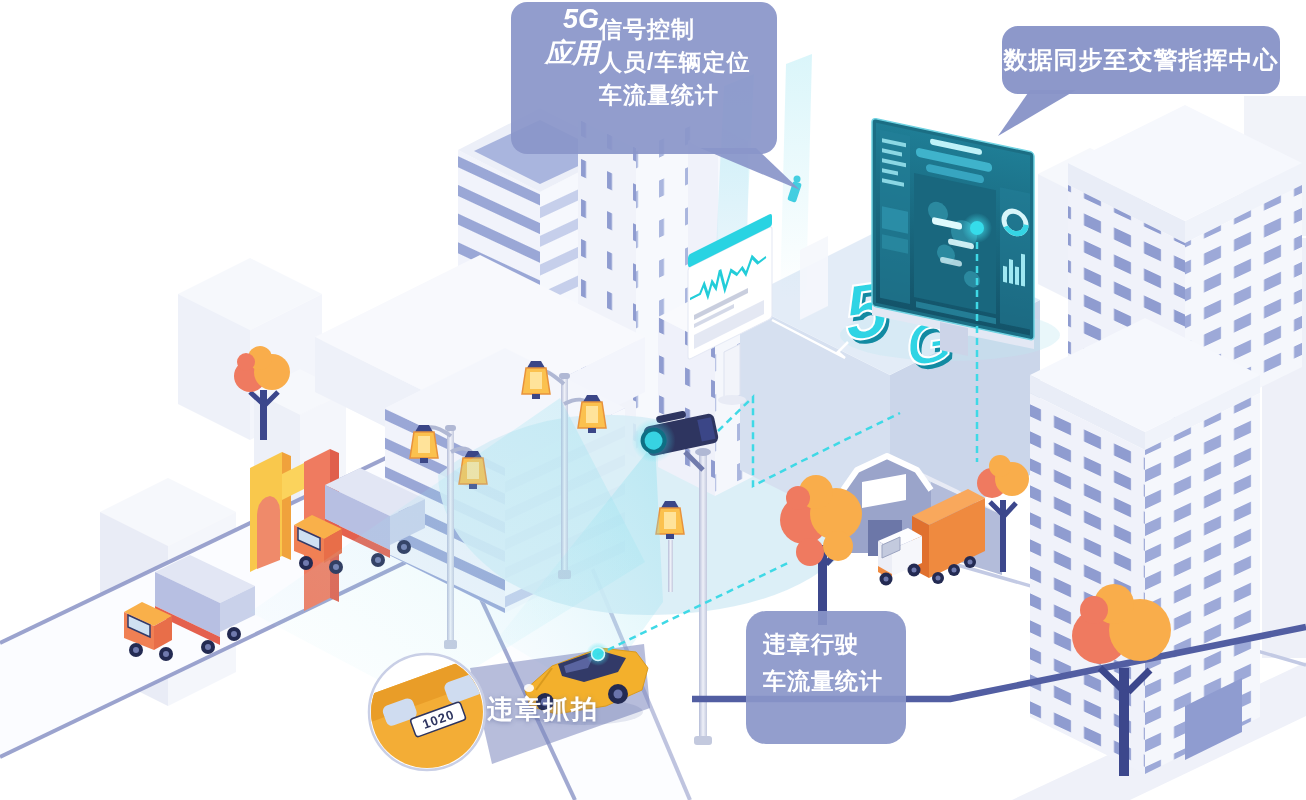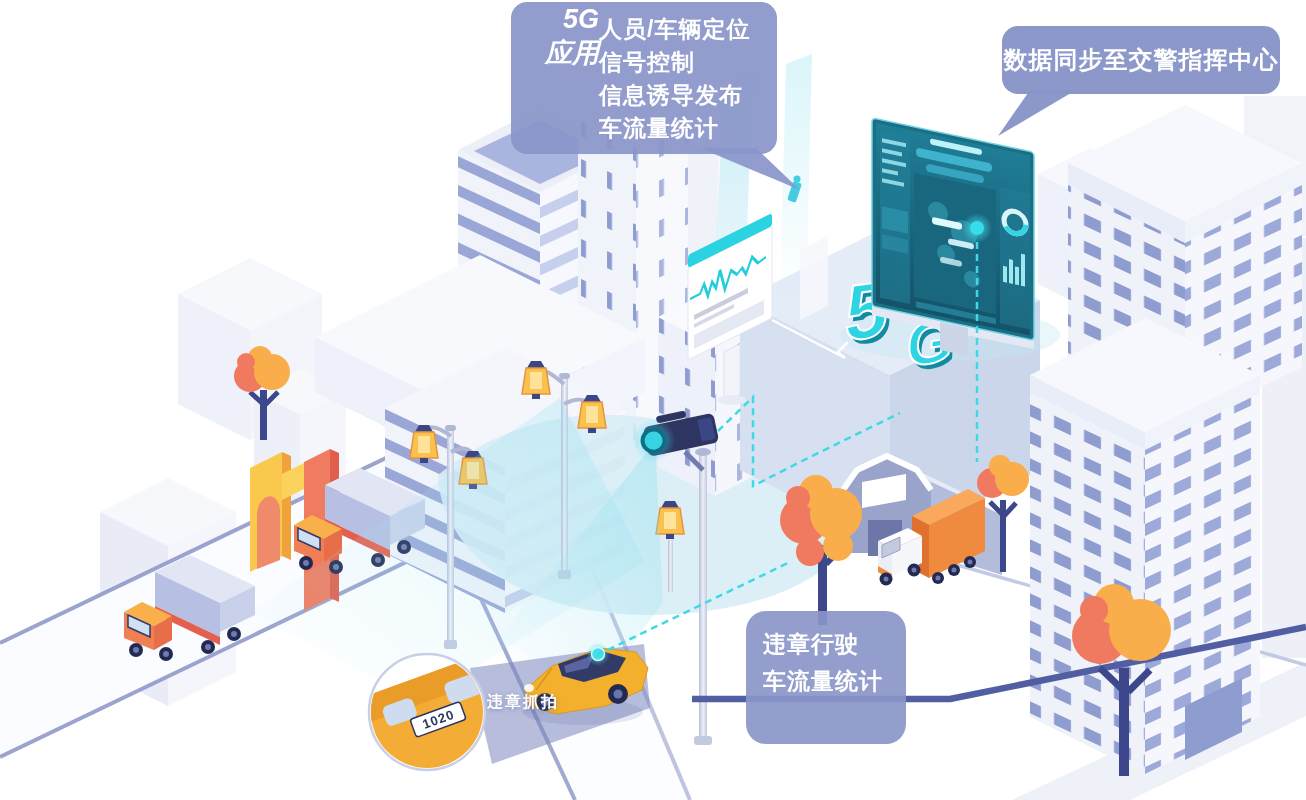--- a/index.html
+++ b/index.html
@@ -9,21 +9,21 @@
   .callout{position:absolute;color:#fff;font-weight:bold;box-sizing:border-box;}
   .callout-app{left:511px;top:2px;width:266px;height:152px;background:rgba(138,150,201,.93);
                border-radius:16px;display:flex;}
   .callout-app .ttl{width:88px;text-align:right;font-size:27px;line-height:34px;font-style:italic;}
   .callout-app .items{padding-top:11px;font-size:23px;line-height:33px;letter-spacing:1px;}
   .callout-sync{left:1002px;top:26px;width:278px;height:68px;background:rgba(136,148,200,.96);
                 border-radius:16px;display:flex;align-items:center;justify-content:center;
                 font-size:24px;letter-spacing:1px;}
   .callout-violation{left:746px;top:611px;width:160px;height:133px;background:rgba(138,150,201,.92);
                 border-radius:20px;padding:15px 0 0 17px;font-size:23px;line-height:37px;letter-spacing:1px;}
-  .capture-label{left:487px;top:692px;font-size:16px;letter-spacing:2px;
+  .capture-label{left:487px;top:692px;font-size:26px;letter-spacing:2px;
                  text-shadow:0 1px 4px rgba(90,100,150,.55);}
 </style>
 </head>
 <body>
 
 <div class="scene">
 <svg width="1306" height="800" viewBox="0 0 1306 800">
 <defs>
   <pattern id="stripeL" width="20" height="26" patternUnits="userSpaceOnUse" patternTransform="rotate(25)">
     <rect width="20" height="10" fill="#9aa7d6"></rect>
@@ -436,23 +436,22 @@
 <polygon points="700,148 756,148 800,190" fill="rgba(138,150,201,.93)"></polygon>
 <polygon points="1030,90 1076,90 998,136" fill="rgba(136,148,200,.96)"></polygon>
 </svg>
 
 <div class="callout callout-app">
   <div class="ttl">
     <div>5G</div>
     <div>应用</div>
   </div>
   <div class="items">
+    <div>信号控制</div>
     <div>人员/车辆定位</div>
-    <div>信号控制</div>
-    <div>信息诱导发布</div>
     <div>车流量统计</div>
   </div>
 </div>
 
 <div class="callout callout-sync">
   <span>数据同步至交警指挥中心</span>
 </div>
 
 <div class="callout callout-violation">
   <div>违章行驶</div>

